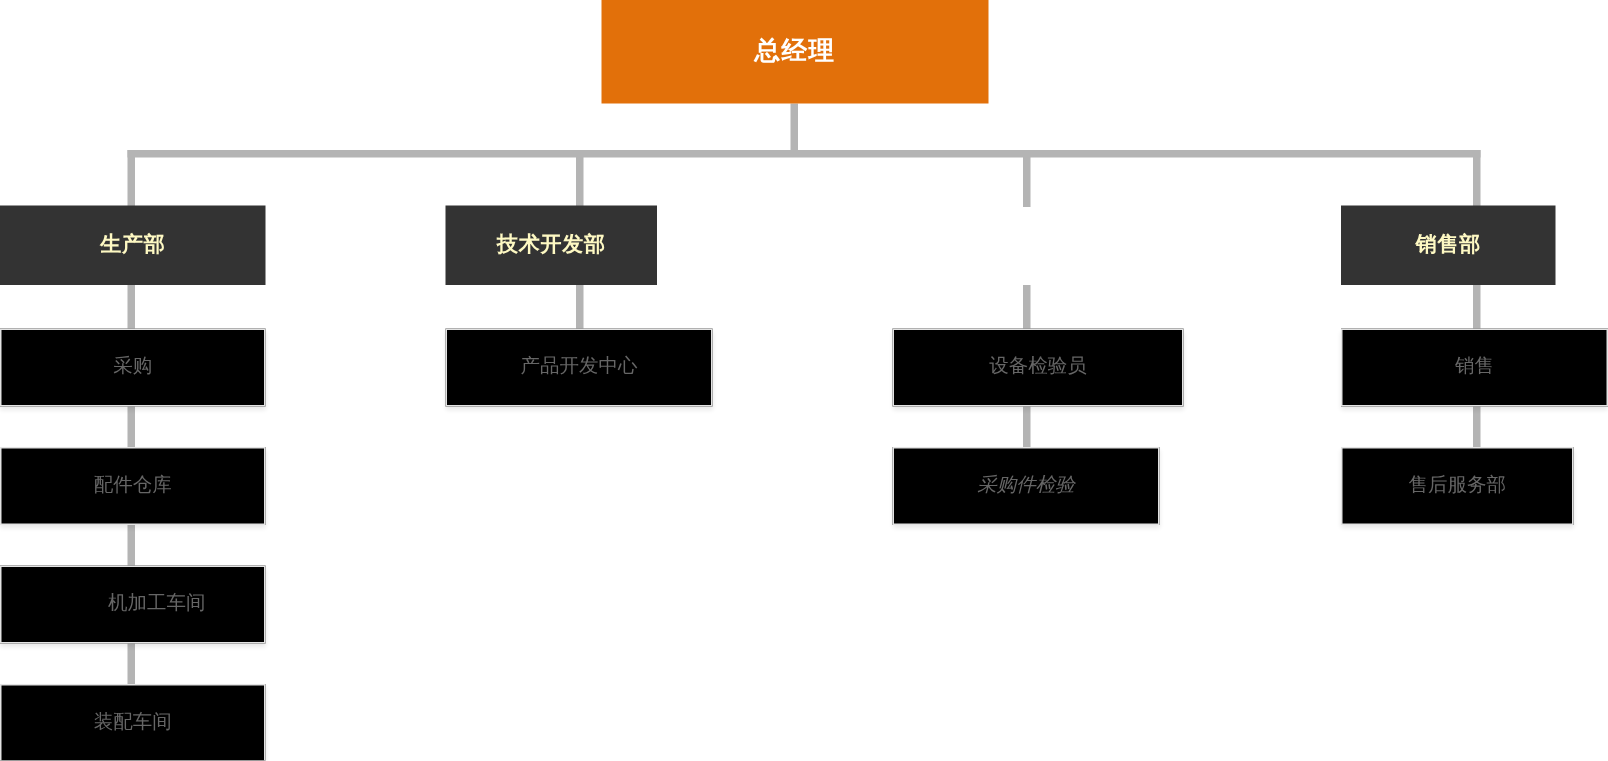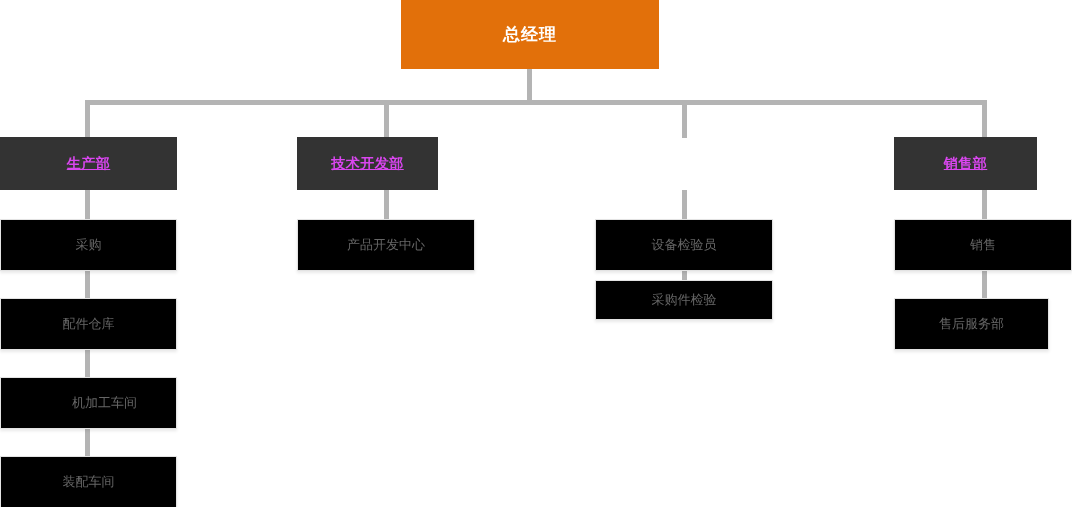--- a/index.html
+++ b/index.html
@@ -37,25 +37,24 @@
   .node-root {
     background: #e2700a;
     color: #ffffff;
     font-size: 17px;
     font-weight: bold;
     letter-spacing: 1px;
   }
 
   .node-dept {
     background: #333333;
-    color: #d946ef;
+    color: #fef9c3;
     font-size: 14px;
     font-weight: bold;
     letter-spacing: 0.5px;
-    text-decoration: underline;
   }
 
   .node-leaf {
     background: #000000;
     color: #666666;
     font-size: 13px;
     font-weight: normal;
     border: 1px solid #e3e3e3;
     box-shadow: 0 2px 3px rgba(0,0,0,0.09);
   }
@@ -121,26 +120,26 @@
 
   <div class="conn conn-v" style="left:384px; top:190px; height:30px;"></div>
   <div class="node node-leaf" style="left:297px; top:219px; width:178px; height:52px;">
     <span class="label">产品开发中心</span>
   </div>
 
   <div class="conn conn-v" style="left:682px; top:100px; height:38px;"></div>
 
 
   <div class="conn conn-v" style="left:682px; top:190px; height:30px;"></div>
-  <div class="node node-leaf" style="left:595px; top:219px; width:178px; height:52px;">
+  <div class="node node-leaf" style="left:595px; top:219px; width:194px; height:52px;">
     <span class="label">设备检验员</span>
   </div>
 
   <div class="conn conn-v" style="left:682px; top:270px; height:29px;"></div>
-  <div class="node node-leaf" style="left:595px; top:280px; width:178px; height:40px;">
+  <div class="node node-leaf" style="left:595px; top:298px; width:178px; height:52px;font-style:italic;">
     <span class="label">采购件检验</span>
   </div>
 
   <div class="conn conn-v" style="left:982px; top:100px; height:38px;"></div>
 
   <div class="node node-dept" style="left:894px; top:137px; width:143px; height:53px;">
     <span class="label">销售部</span>
   </div>
 
   <div class="conn conn-v" style="left:982px; top:190px; height:30px;"></div>

